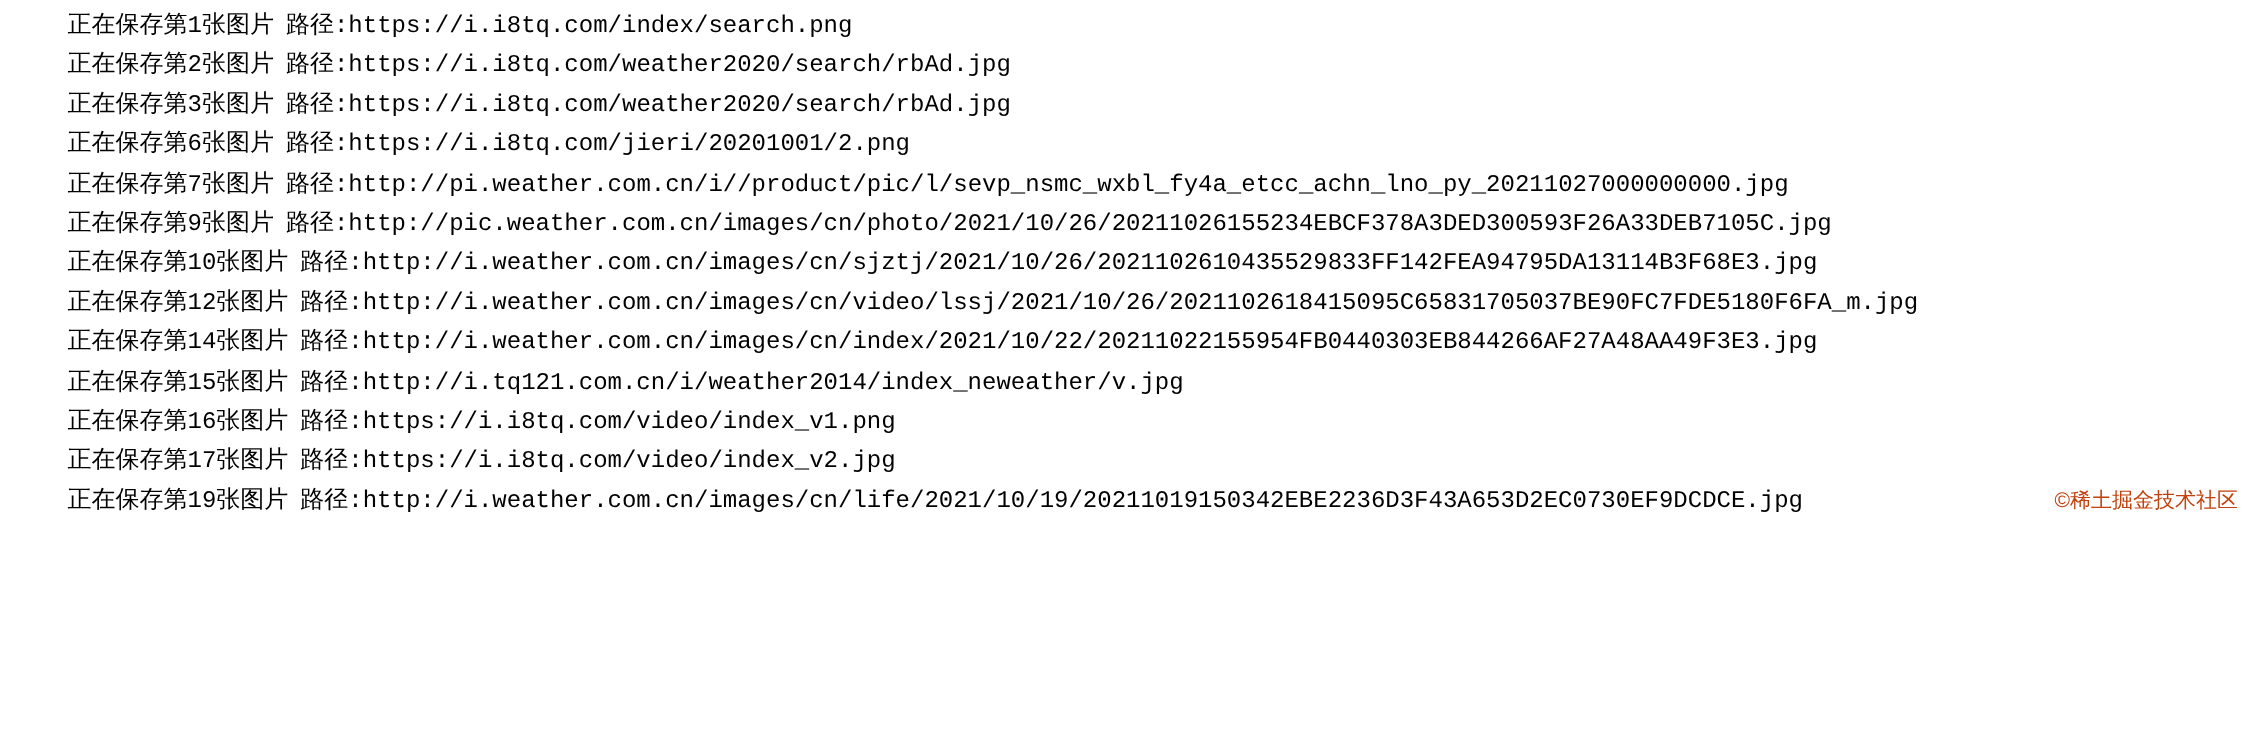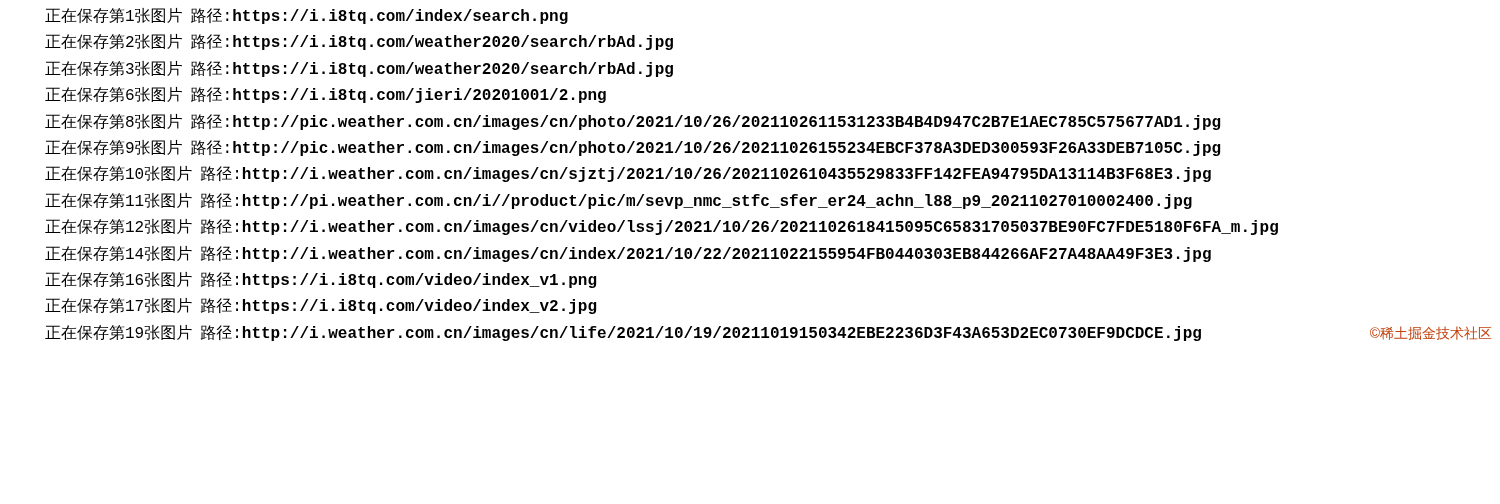--- a/index.html
+++ b/index.html
@@ -22,43 +22,42 @@
     }
     .prefix {
       display: inline;
     }
     .path-label {
       display: inline;
       margin-left: 8px;
     }
     .url {
       display: inline;
-      font-weight: bold;
     }
     .watermark {
       position: absolute;
       right: 8px;
       bottom: 2px;
       font-size: 14px;
       color: #c2410c;
       font-family: "Microsoft YaHei", sans-serif;
     }
   </style>
 </head>
 <body>
 
 <div id="log-container">
     <div class="log-line"><span class="prefix">正在保存第1张图片</span><span class="path-label">路径:</span><span class="url">https://i.i8tq.com/index/search.png</span></div>
     <div class="log-line"><span class="prefix">正在保存第2张图片</span><span class="path-label">路径:</span><span class="url">https://i.i8tq.com/weather2020/search/rbAd.jpg</span></div>
     <div class="log-line"><span class="prefix">正在保存第3张图片</span><span class="path-label">路径:</span><span class="url">https://i.i8tq.com/weather2020/search/rbAd.jpg</span></div>
     <div class="log-line"><span class="prefix">正在保存第6张图片</span><span class="path-label">路径:</span><span class="url">https://i.i8tq.com/jieri/20201001/2.png</span></div>
-    <div class="log-line"><span class="prefix">正在保存第8张图片</span><span class="path-label">路径:</span><span class="url">http://pic.weather.com.cn/images/cn/photo/2021/10/26/2021102611531233B4B4D947C2B7E1AEC785C575677AD1.jpg</span></div>
+    <div class="log-line"><span class="prefix">正在保存第7张图片</span><span class="path-label">路径:</span><span class="url">http://pi.weather.com.cn/i//product/pic/l/sevp_nsmc_wxbl_fy4a_etcc_achn_lno_py_20211027000000000.jpg</span></div>
     <div class="log-line"><span class="prefix">正在保存第9张图片</span><span class="path-label">路径:</span><span class="url">http://pic.weather.com.cn/images/cn/photo/2021/10/26/20211026155234EBCF378A3DED300593F26A33DEB7105C.jpg</span></div>
     <div class="log-line"><span class="prefix">正在保存第10张图片</span><span class="path-label">路径:</span><span class="url">http://i.weather.com.cn/images/cn/sjztj/2021/10/26/2021102610435529833FF142FEA94795DA13114B3F68E3.jpg</span></div>
-    <div class="log-line"><span class="prefix">正在保存第11张图片</span><span class="path-label">路径:</span><span class="url">http://pi.weather.com.cn/i//product/pic/m/sevp_nmc_stfc_sfer_er24_achn_l88_p9_20211027010002400.jpg</span></div>
     <div class="log-line"><span class="prefix">正在保存第12张图片</span><span class="path-label">路径:</span><span class="url">http://i.weather.com.cn/images/cn/video/lssj/2021/10/26/2021102618415095C65831705037BE90FC7FDE5180F6FA_m.jpg</span></div>
     <div class="log-line"><span class="prefix">正在保存第14张图片</span><span class="path-label">路径:</span><span class="url">http://i.weather.com.cn/images/cn/index/2021/10/22/20211022155954FB0440303EB844266AF27A48AA49F3E3.jpg</span></div>
+    <div class="log-line"><span class="prefix">正在保存第15张图片</span><span class="path-label">路径:</span><span class="url">http://i.tq121.com.cn/i/weather2014/index_neweather/v.jpg</span></div>
     <div class="log-line"><span class="prefix">正在保存第16张图片</span><span class="path-label">路径:</span><span class="url">https://i.i8tq.com/video/index_v1.png</span></div>
     <div class="log-line"><span class="prefix">正在保存第17张图片</span><span class="path-label">路径:</span><span class="url">https://i.i8tq.com/video/index_v2.jpg</span></div>
     <div class="log-line"><span class="prefix">正在保存第19张图片</span><span class="path-label">路径:</span><span class="url">http://i.weather.com.cn/images/cn/life/2021/10/19/20211019150342EBE2236D3F43A653D2EC0730EF9DCDCE.jpg</span></div>
   </div>
 
 <div class="watermark">©稀土掘金技术社区</div>
 
 </body></html>

